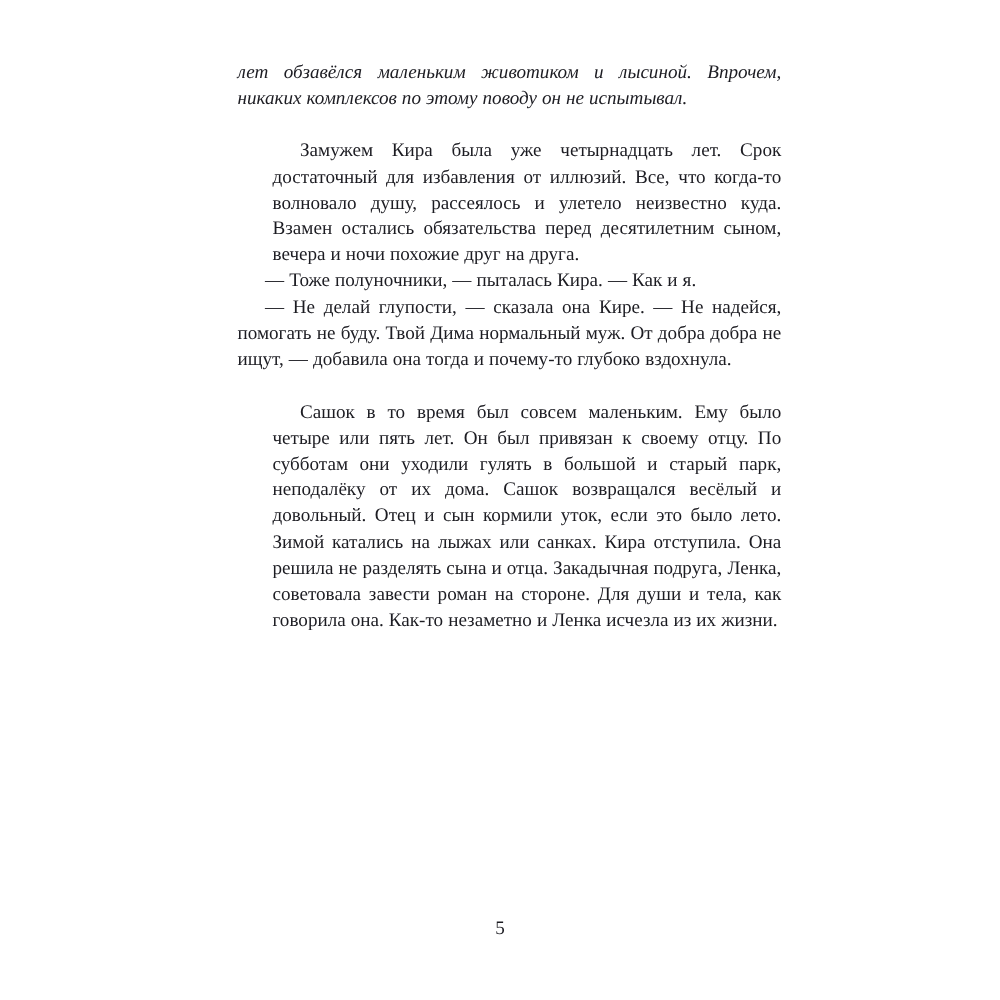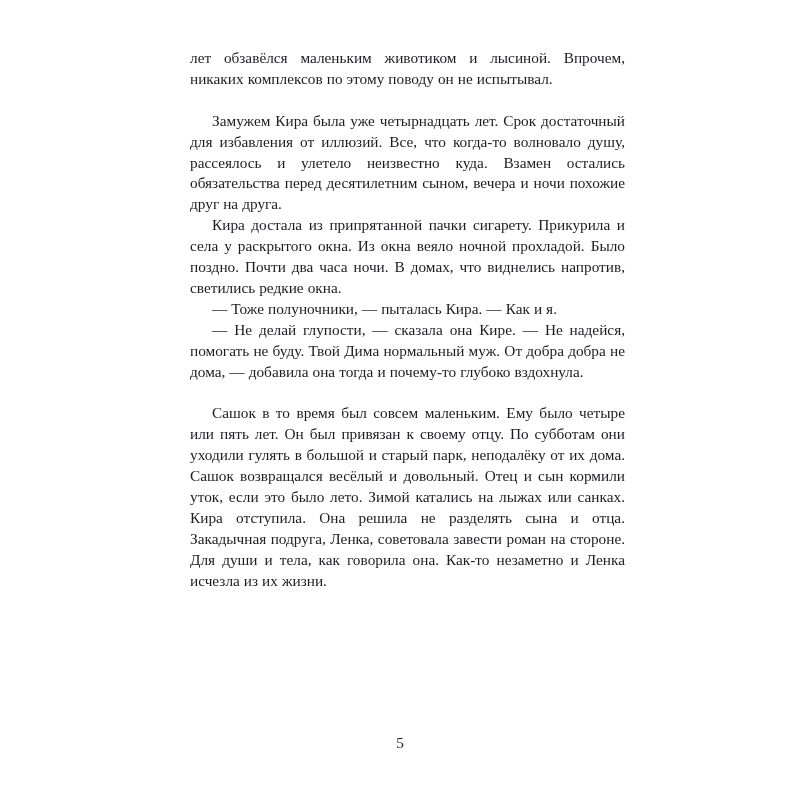--- a/index.html
+++ b/index.html
@@ -37,25 +37,27 @@
     text-align: justify;
     text-indent: 22px;
     -webkit-font-smoothing: antialiased;
     hyphens: none;
     word-spacing: 0.2px;
   }
 
   
   .para.noindent {
     text-indent: 0;
+    font-style: italic;
   }
 
   
   .para.section-break {
     margin-top: 20.9px;
+    margin-left: 28px;
   }
 
   #folio {
     position: absolute;
     top: 733px;
     left: 0;
     width: 800px;
     text-align: center;
     font-size: 15.3px;
     line-height: 20px;
@@ -66,26 +68,25 @@
 </head>
 <body>
 
 <div id="page">
 
   <div id="text-column">
     <p class="para noindent">лет обзавёлся маленьким животиком и лысиной. Впрочем, никаких комплексов по этому поводу он не испытывал.</p>
 
     <p class="para section-break">Замужем Кира была уже четырнадцать лет. Срок достаточный для избавления от иллюзий. Все, что когда-то волновало душу, рассеялось и улетело неизвестно куда. Взамен остались обязательства перед десятилетним сыном, вечера и ночи похожие друг на друга.</p>
 
-    <p class="para">Кира достала из припрятанной пачки сигарету. Прикурила и села у раскрытого окна. Из окна веяло ночной прохладой. Было поздно. Почти два часа ночи. В домах, что виднелись напротив, светились редкие окна.</p>
 
     <p class="para">— Тоже полуночники, — пыталась Кира. — Как и я.</p>
 
 
-    <p class="para">— Не делай глупости, — сказала она Кире. — Не надейся, помогать не буду. Твой Дима нормальный муж. От добра добра не дома, — добавила она тогда и почему-то глубоко вздохнула.</p>
+    <p class="para">— Не делай глупости, — сказала она Кире. — Не надейся, помогать не буду. Твой Дима нормальный муж. От добра добра не ищут, — добавила она тогда и почему-то глубоко вздохнула.</p>
 
     <p class="para section-break">Сашок в то время был совсем маленьким. Ему было четыре или пять лет. Он был привязан к своему отцу. По субботам они уходили гулять в большой и старый парк, неподалёку от их дома. Сашок возвращался весёлый и довольный. Отец и сын кормили уток, если это было лето. Зимой катались на лыжах или санках. Кира отступила. Она решила не разделять сына и отца. Закадычная подруга, Ленка, советовала завести роман на стороне. Для души и тела, как говорила она. Как-то незаметно и Ленка исчезла из их жизни.</p>
 
   </div>
 
   <div id="folio">5</div>
 
 </div>
 
 </body></html>

